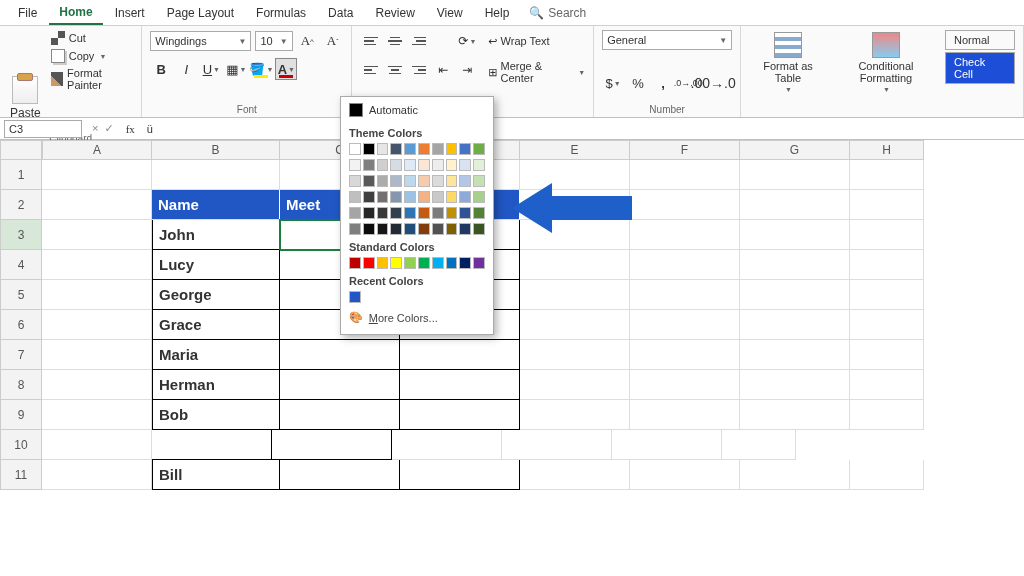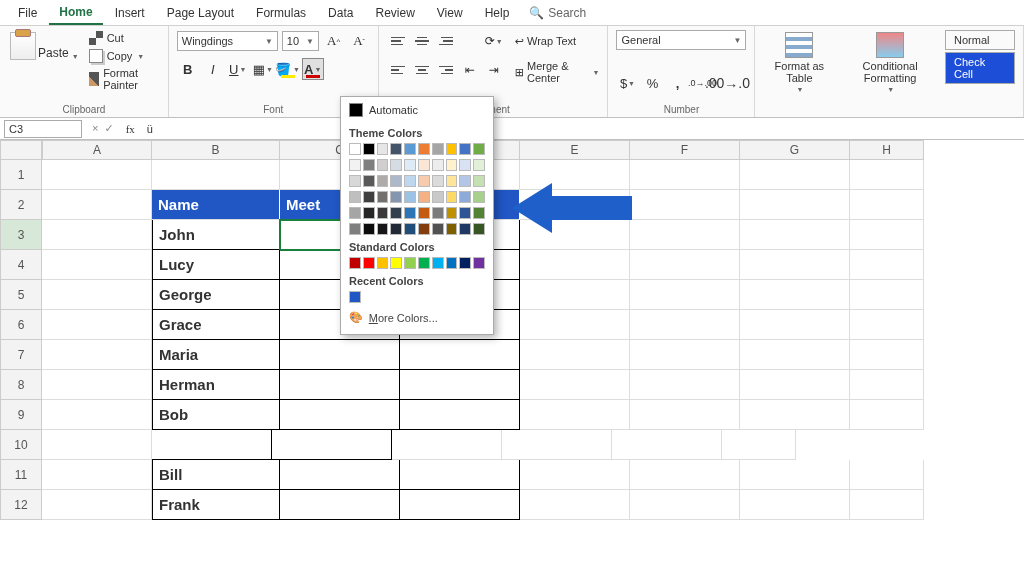--- a/index.html
+++ b/index.html
@@ -10,21 +10,21 @@
 .menubar .tab { padding: 4px 10px; cursor: pointer; }
 .menubar .tab.active { color: #217346; border-bottom: 2px solid #217346; font-weight: 600; }
 .menubar .search { display: flex; align-items: center; gap: 4px; margin-left: 8px; color: #666; }
 
 
 .ribbon { height: 92px; display: flex; border-bottom: 1px solid #c0c0c0; background: #fafafa; }
 .group { border-right: 1px solid #d8d8d8; padding: 4px 8px 2px 8px; display: flex; flex-direction: column; justify-content: space-between; }
 .group-label { text-align: center; font-size: 10px; color: #666; margin-top: 2px; }
 .group-body { display: flex; gap: 6px; align-items: flex-start; }
 
-.paste-btn { display: flex; flex-direction: row; align-items: flex-end; gap: 2px; padding: 2px; }
+.paste-btn { display: flex; flex-direction: column; align-items: center; gap: 2px; padding: 2px; margin-top: 44px; }
 .paste-btn .ic { width: 26px; height: 28px; background: linear-gradient(#fff,#eee); border: 1px solid #bbb; position: relative; }
 .paste-btn .ic::before { content:''; position:absolute; top:-4px; left:4px; right:4px; height:6px; background:#d9a34a; border:1px solid #a77; border-radius:2px;}
 .clip-side { display:flex; flex-direction:column; gap:2px; font-size:11px; }
 .clip-side div { display:flex; align-items:center; gap:4px; padding:1px 2px; }
 .sic { width:14px; height:14px; display:inline-block; }
 .scissors{ background:conic-gradient(#555 0 25%,transparent 0 50%,#555 0 75%,transparent 0);}
 .copy{ border:1px solid #888; background:#fff; box-shadow:2px 2px 0 #ccc;}
 .brush{ background:linear-gradient(45deg,#c96 40%,#555 40%);}
 
 .font-top{ display:flex; gap:4px; align-items:center; margin-bottom:6px;}
@@ -429,31 +429,20 @@
           <div class="rowhdr">11</div>
           <div class="cell cw-a"></div>
           <div class="cell cw-b tbl-border first data-cell">Bill</div>
           <div class="cell cw-c tbl-border"></div>
           <div class="cell cw-d tbl-border"></div>
           <div class="cell cw-e"></div>
           <div class="cell cw-f"></div>
           <div class="cell cw-g"></div>
           <div class="cell cw-h"></div>
         </div>
-        <div class="row">
-          <div class="rowhdr">12</div>
-          <div class="cell cw-a"></div>
-          <div class="cell cw-b tbl-border first data-cell">Frank</div>
-          <div class="cell cw-c tbl-border"></div>
-          <div class="cell cw-d tbl-border"></div>
-          <div class="cell cw-e"></div>
-          <div class="cell cw-f"></div>
-          <div class="cell cw-g"></div>
-          <div class="cell cw-h"></div>
-        </div>
       </div>
   </div>
 </div>
 
 <div class="popup">
   <div class="auto">
       <div class="sw"></div>
       <span>Automatic</span>
     </div>
   <div class="lbl">Theme Colors</div>

